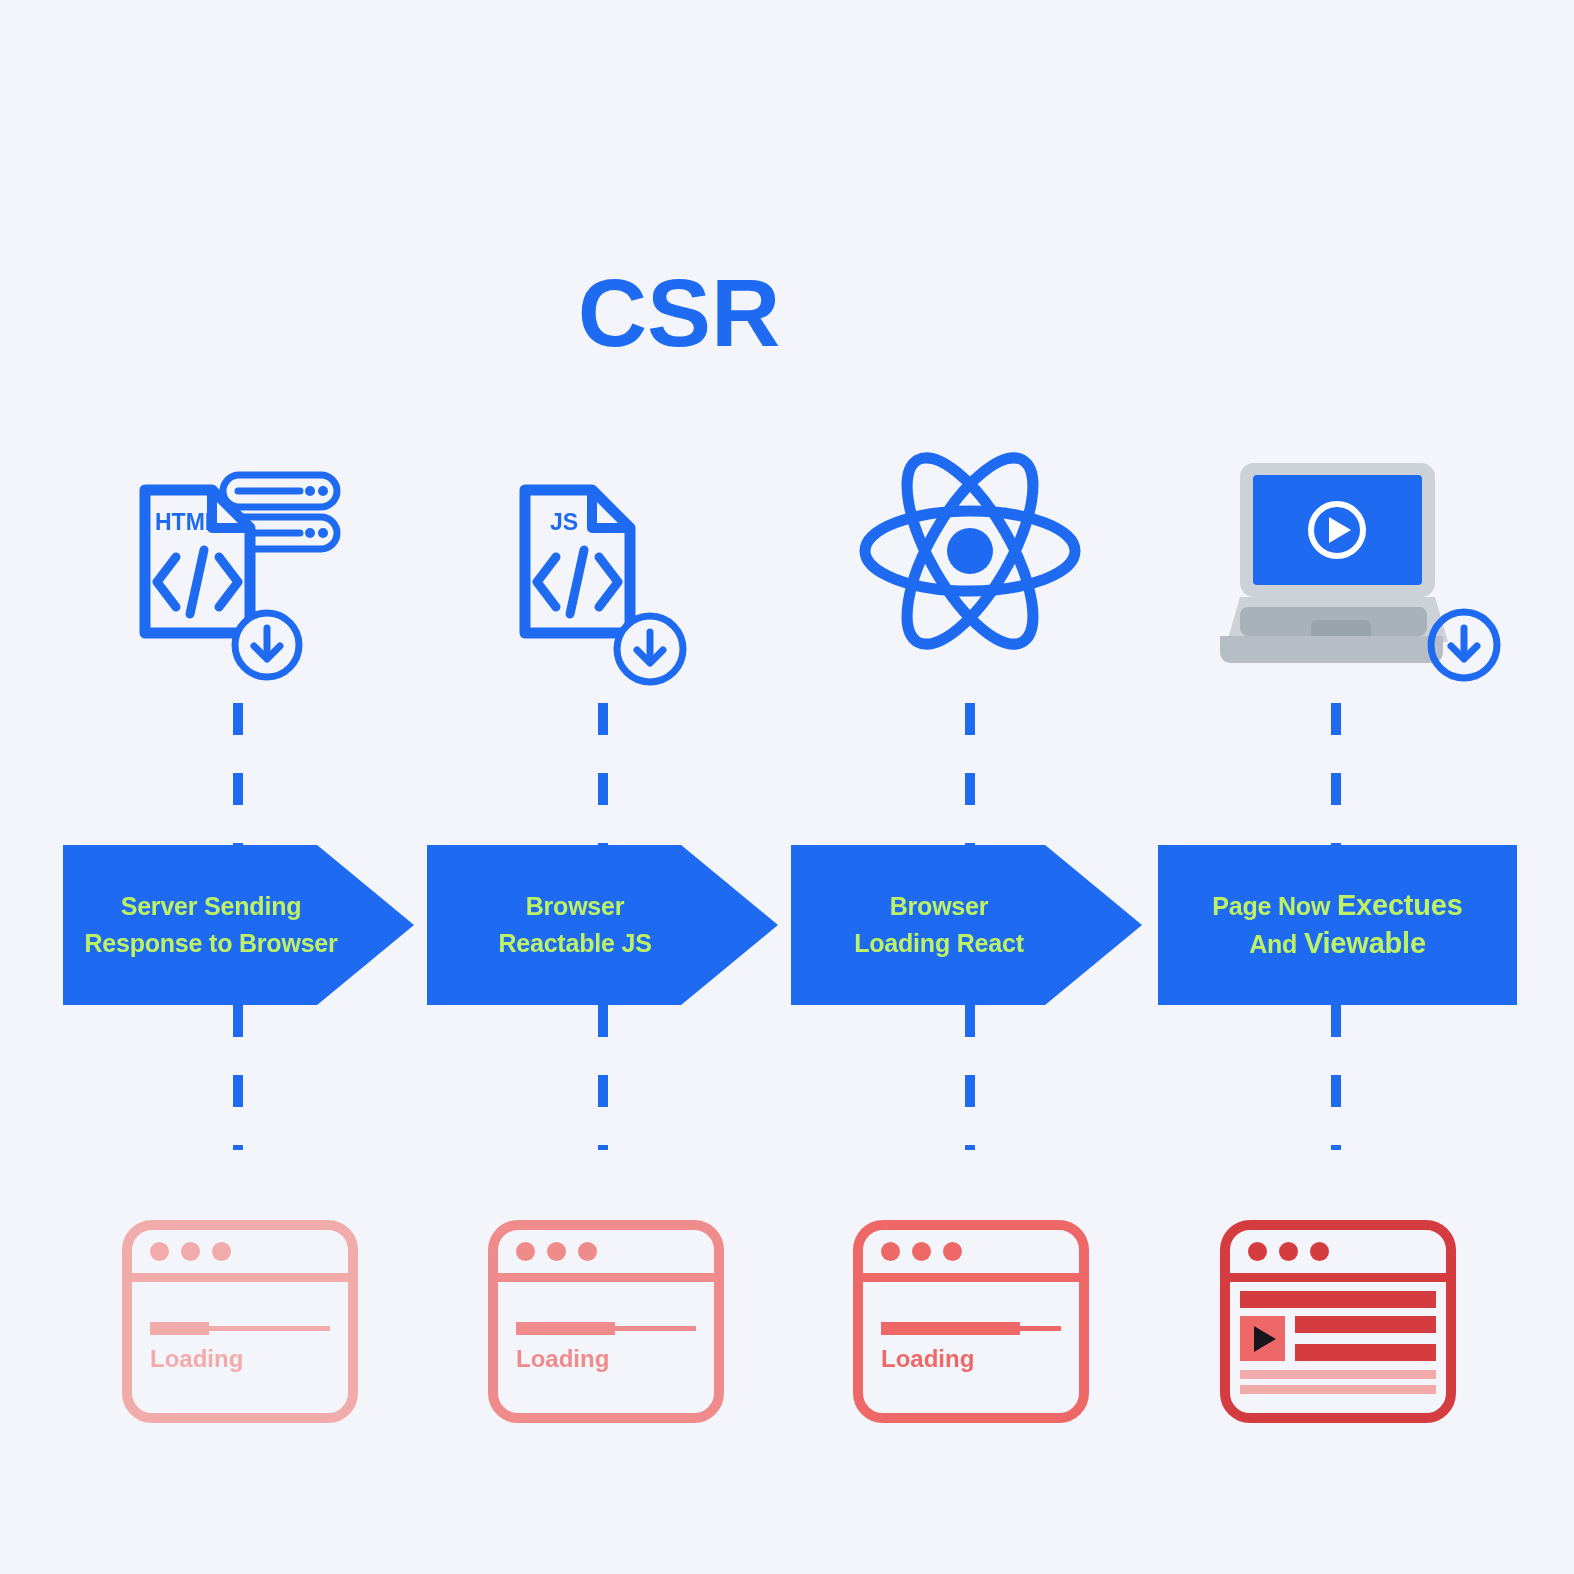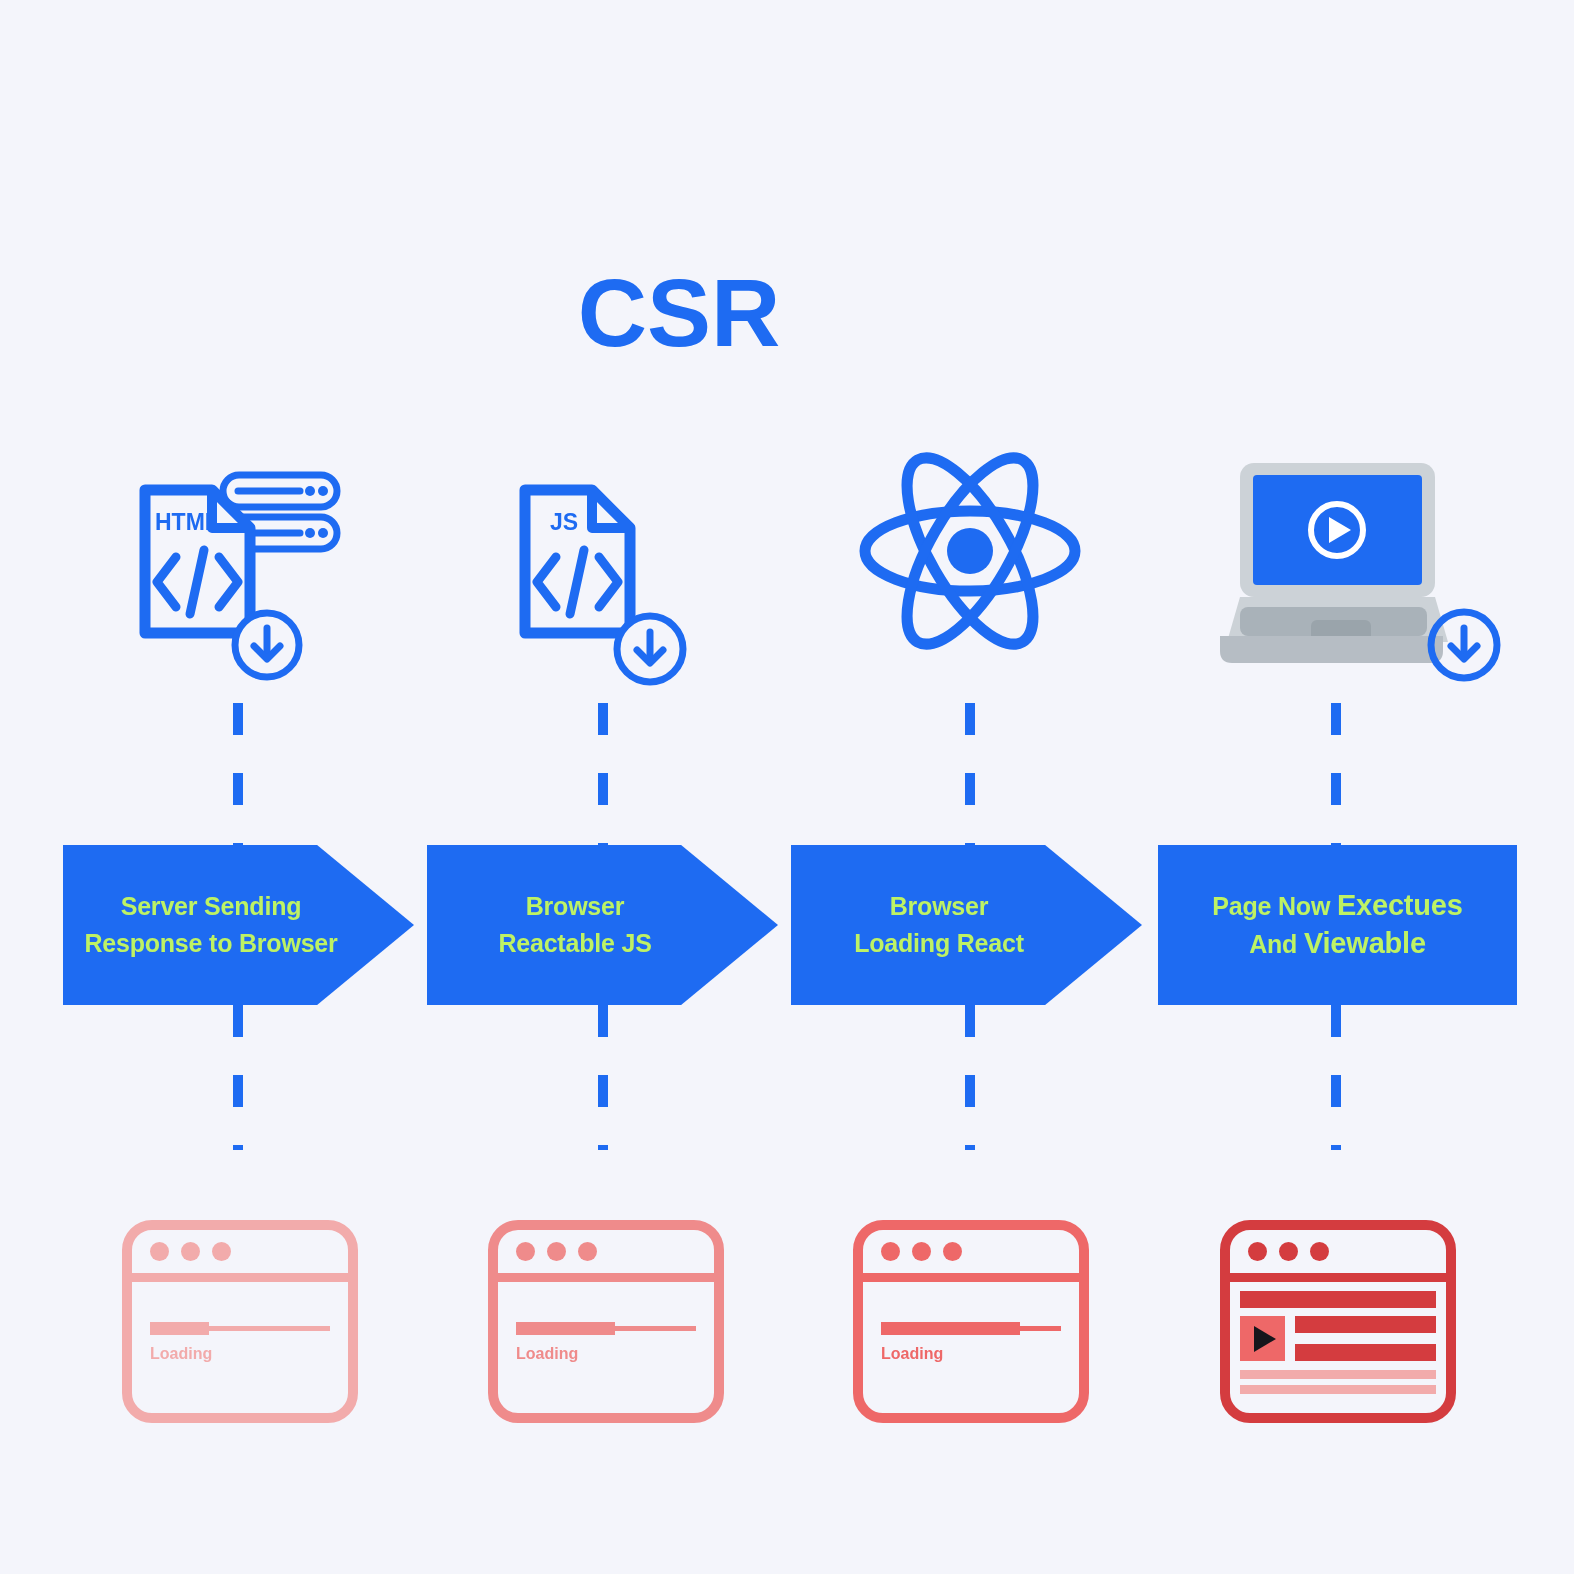--- a/index.html
+++ b/index.html
@@ -63,21 +63,21 @@
   .w1 .dot{background:var(--stage1);} .w2 .dot{background:var(--stage2);}
   .w3 .dot{background:var(--stage3);} .w4 .dot{background:var(--stage4);}
 
   .progress{position:relative;margin:40px 0 0 18px;width:180px;height:13px;}
   .progress .track{position:absolute;top:4px;left:0;width:100%;height:5px;}
   .progress .fill{position:absolute;top:0;left:0;height:13px;}
   .w1 .track,.w1 .fill{background:var(--stage1);}
   .w2 .track,.w2 .fill{background:var(--stage2);}
   .w3 .track,.w3 .fill{background:var(--stage3);}
   .fill-33{width:33%;} .fill-55{width:55%;} .fill-77{width:77%;}
-  .loading-label{margin:10px 0 0 18px;font-size:16px;font-weight:700;}
+  .loading-label{margin:10px 0 0 18px;font-size:24px;font-weight:700;}
   .w1 .loading-label{color:var(--stage1);}
   .w2 .loading-label{color:var(--stage2);}
   .w3 .loading-label{color:var(--stage3);}
 
   
   .page-bar-full{margin:9px 10px 0 10px;height:17px;background:var(--stage4);}
   .page-media-row{display:flex;margin:8px 10px 0 10px;gap:10px;}
   .page-thumb{width:45px;height:45px;background:var(--stage3);display:flex;align-items:center;justify-content:center;}
   .page-thumb .tri{width:0;height:0;border-left:22px solid #16161c;border-top:13px solid transparent;border-bottom:13px solid transparent;margin-left:4px;}
   .page-media-bars{flex:1;display:flex;flex-direction:column;gap:11px;}

